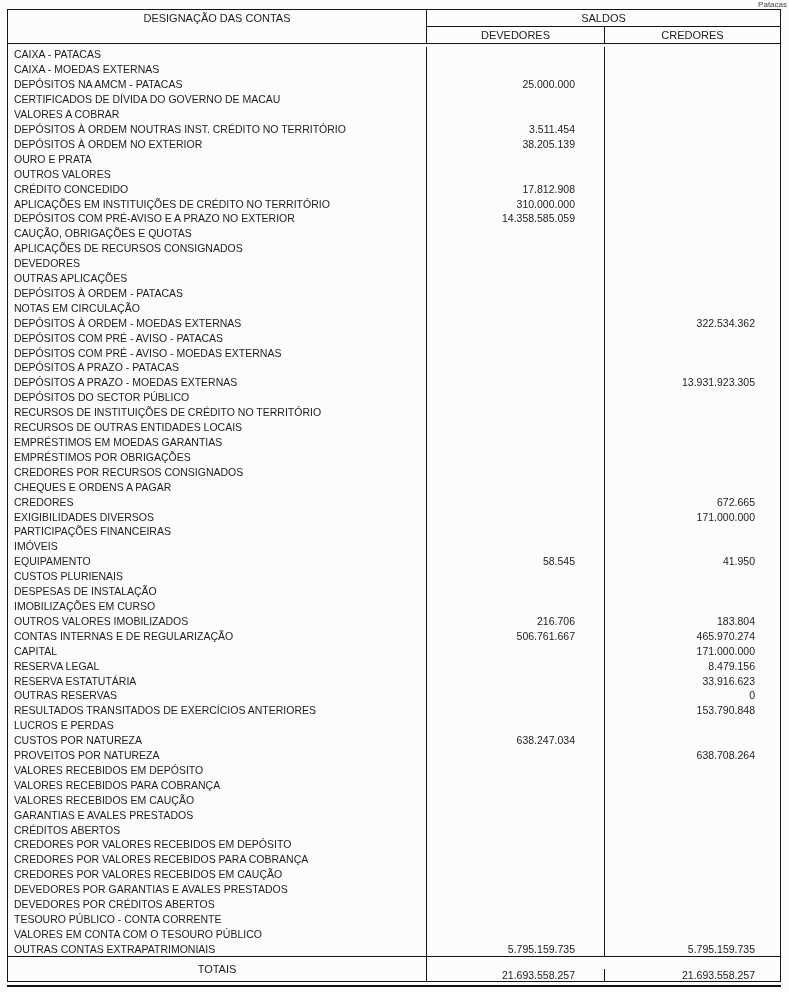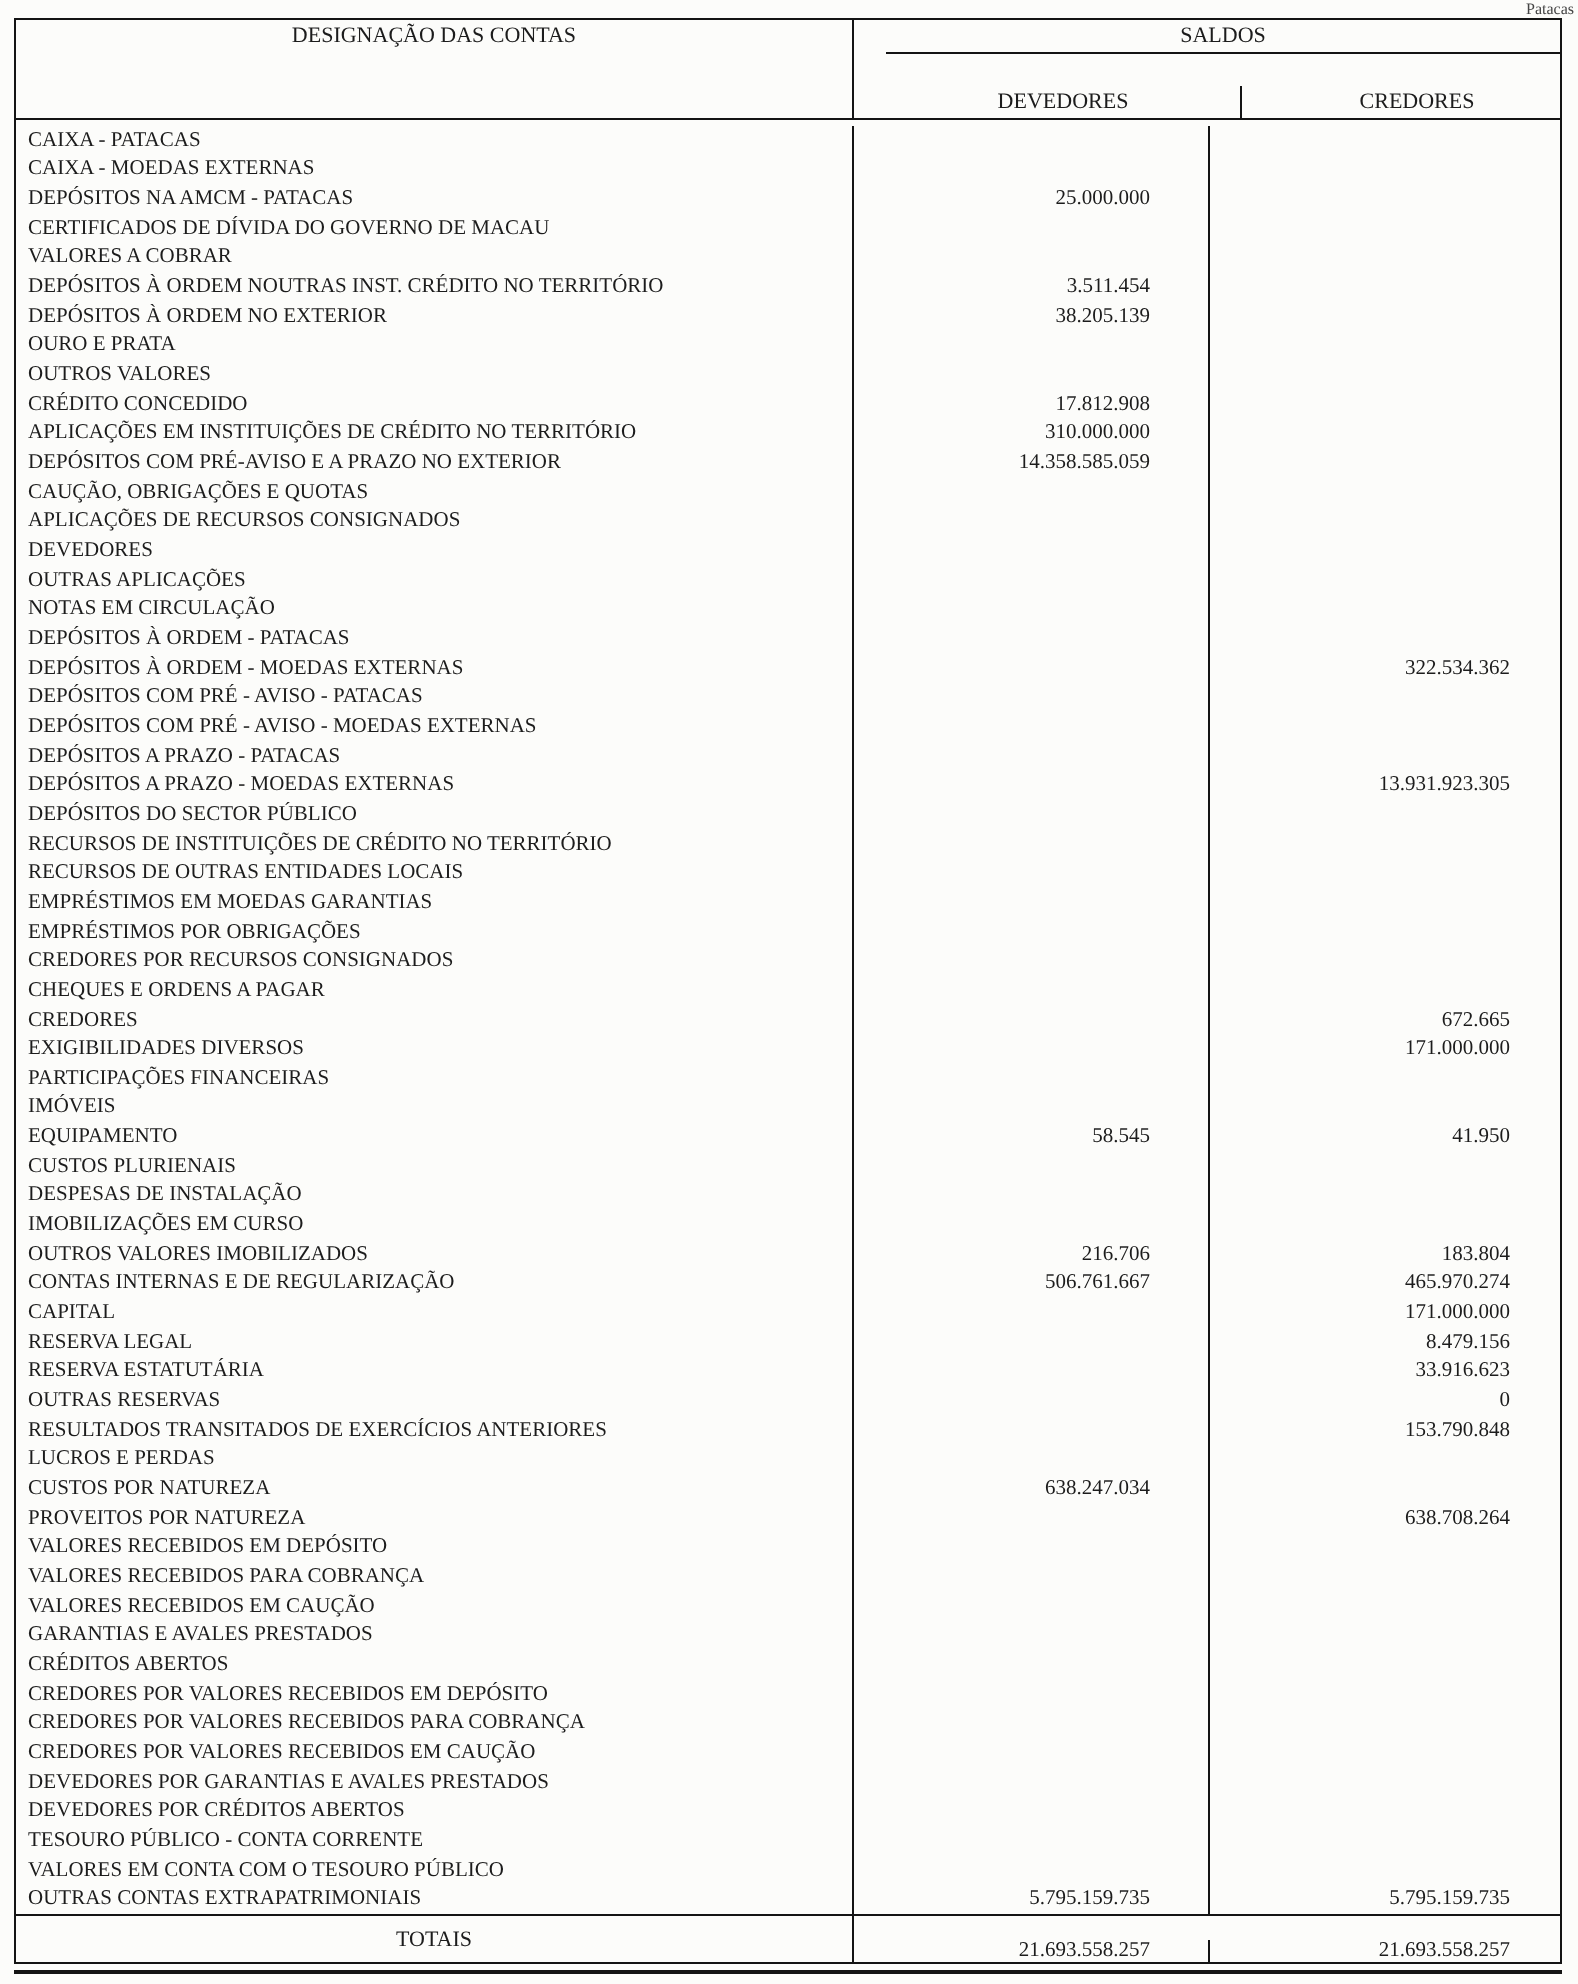--- a/index.html
+++ b/index.html
@@ -7,21 +7,20 @@
   body { font-family: "Liberation Sans", sans-serif; }
 
   .page {
     position: relative;
     width: 789px;
     height: 992px;
     margin: 0 auto;
     background: #fcfcfa;
     color: #1c1c1c;
     overflow: hidden;
-    font-family: Liberation Serif, serif;
   }
 
   .corner-note {
     position: absolute;
     top: 0px;
     right: 2px;
     font-size: 8px;
     color: #444;
   }
 
@@ -37,21 +36,20 @@
     font-size: 10.5px;
   }
 
   
   .thead {
     display: grid;
     grid-template-columns: 419px 178px 1fr;
     grid-template-rows: 17px 16px;
     border-bottom: 1.2px solid #141414;
     flex: 0 0 auto;
-    gap: 16px;
   }
   .th { display: flex; align-items: center; justify-content: center; font-size: 11px; }
   .th-designacao {
     grid-column: 1; grid-row: 1 / 3;
     border-right: 1px solid #141414;
     align-items: flex-start;
     padding-top: 2px;
   }
   .th-saldos {
     grid-column: 2 / 4; grid-row: 1;
@@ -209,27 +207,27 @@
     <div class="cell cell-cred"></div>
   </div>
 
   <div class="row">
     <div class="cell cell-label">OUTRAS APLICAÇÕES</div>
     <div class="cell cell-dev"></div>
     <div class="cell cell-cred"></div>
   </div>
 
   <div class="row">
+    <div class="cell cell-label">DEPÓSITOS À ORDEM - PATACAS</div>
+    <div class="cell cell-dev"></div>
+    <div class="cell cell-cred"></div>
+  </div>
+
+  <div class="row">
     <div class="cell cell-label">NOTAS EM CIRCULAÇÃO</div>
-    <div class="cell cell-dev"></div>
-    <div class="cell cell-cred"></div>
-  </div>
-
-  <div class="row">
-    <div class="cell cell-label">DEPÓSITOS À ORDEM - PATACAS</div>
     <div class="cell cell-dev"></div>
     <div class="cell cell-cred"></div>
   </div>
 
   <div class="row">
     <div class="cell cell-label">DEPÓSITOS À ORDEM - MOEDAS EXTERNAS</div>
     <div class="cell cell-dev"></div>
     <div class="cell cell-cred">322.534.362</div>
   </div>
 

